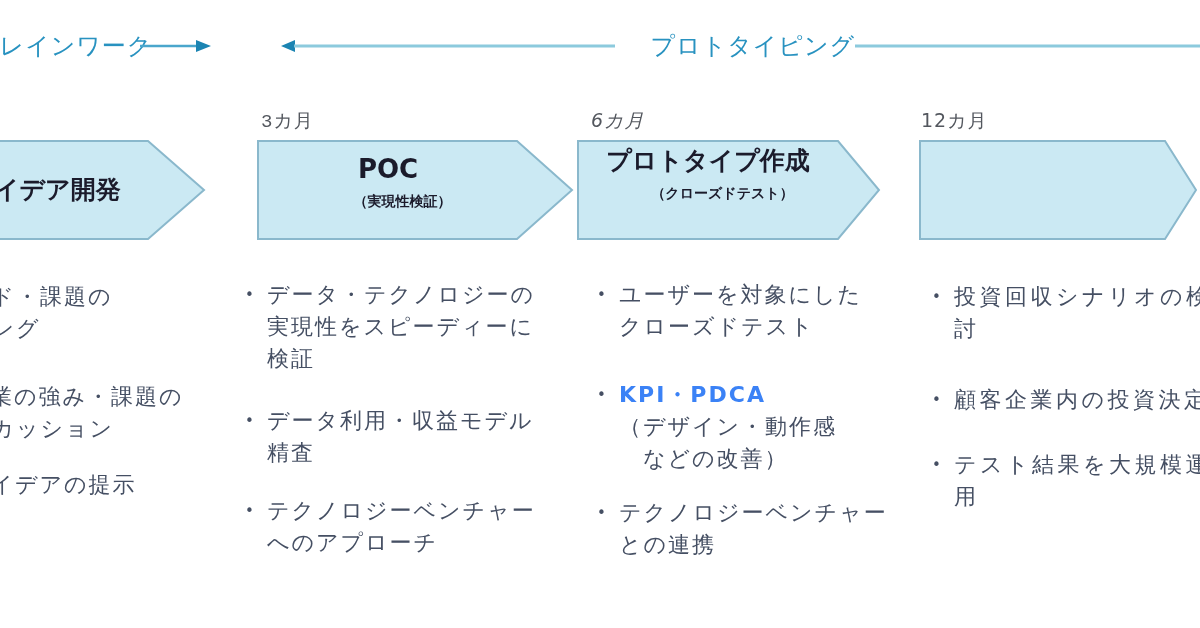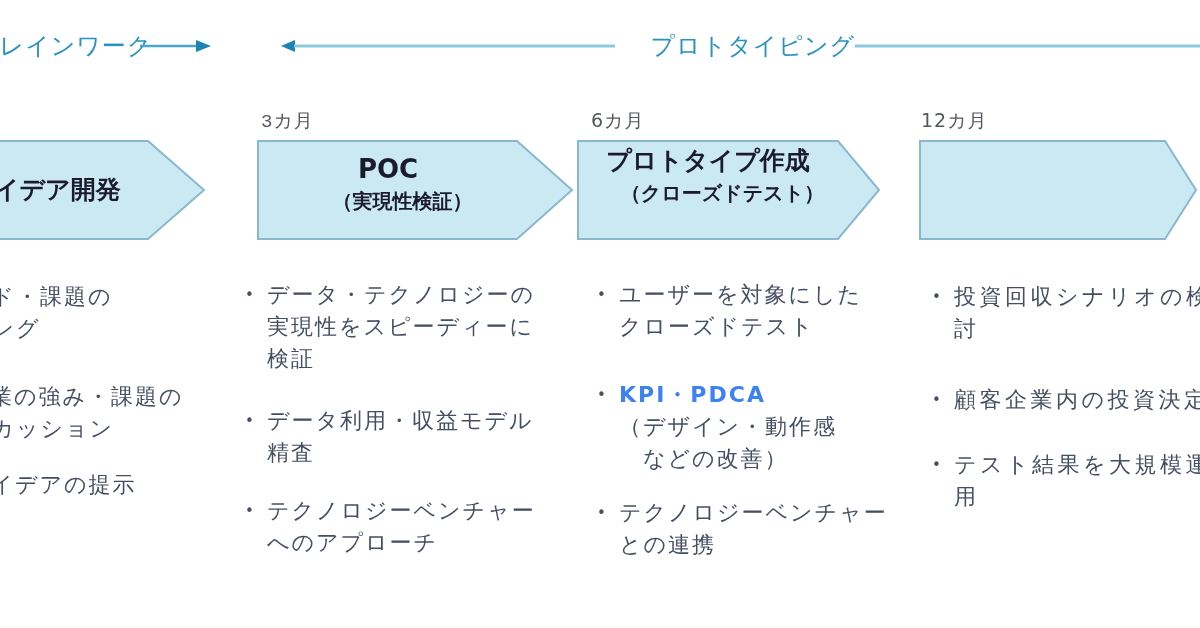--- a/index.html
+++ b/index.html
@@ -10,32 +10,32 @@
   }
   
   .phase-label{position:absolute;color:#2892c0;font-size:24px;letter-spacing:1px;white-space:nowrap;}
   .phase-left{left:-26px;top:30px;}
   .phase-right{left:615px;top:28px;width:240px;text-align:right;background:#ffffff;z-index:2;padding:2px 0;}
   .arrow-svg{position:absolute;z-index:1;}
   .short-arrow{left:140px;top:38px;}
   .long-arrow{left:281px;top:38px;}
   
   .duration{position:absolute;top:108px;font-size:19px;color:#53575e;letter-spacing:1px;white-space:nowrap;}
-  .dur-2{left:261px;font-family:Liberation Mono, monospace;} .dur-3{left:591px;} .dur-4{left:921px;}
+  .dur-2{left:261px;font-family:Liberation Mono, monospace;} .dur-3{left:591px;font-style:italic;} .dur-4{left:921px;}
   
   .chev{position:absolute;top:140px;}
   .chev polygon{fill:#cbe9f3;stroke:#8ab8cc;stroke-width:2;}
   .stage-title{position:absolute;text-align:center;color:#1b1b2b;font-weight:bold;white-space:nowrap;z-index:2;}
   .t1{left:-60px;top:173px;width:209px;font-size:26px;}
   .t2{left:257px;top:152px;width:262px;}
   .t3{left:577px;top:144px;width:262px;}
   .t4{left:919px;top:152px;width:248px;}
   .stage-title .line1{font-size:25px;line-height:34px;}
   .t2 .line1{font-size:26px;}
-  .stage-title .line2{font-size:20px;line-height:30px;margin-left:29px;}
+  .stage-title .line2{font-size:14px;line-height:30px;margin-left:29px;}
   
   .col{position:absolute;font-size:22px;line-height:32px;letter-spacing:2px;color:#454f63;}
   .col1{left:-108px;top:281px;width:370px;}
   .col2{left:241px;top:279px;width:345px;}
   .col3{left:593px;top:279px;width:345px;}
   .col4{left:928px;top:281px;width:300px;letter-spacing:3.5px;}
   .b{position:relative;padding-left:26px;white-space:pre-line;}
   .dot{position:absolute;left:4px;top:0px;font-size:15px;letter-spacing:0;}
   .col1 .b2{margin-top:36px;} .col1 .b3{margin-top:24px;}
   .col2 .b2{margin-top:30px;} .col2 .b3{margin-top:26px;}

